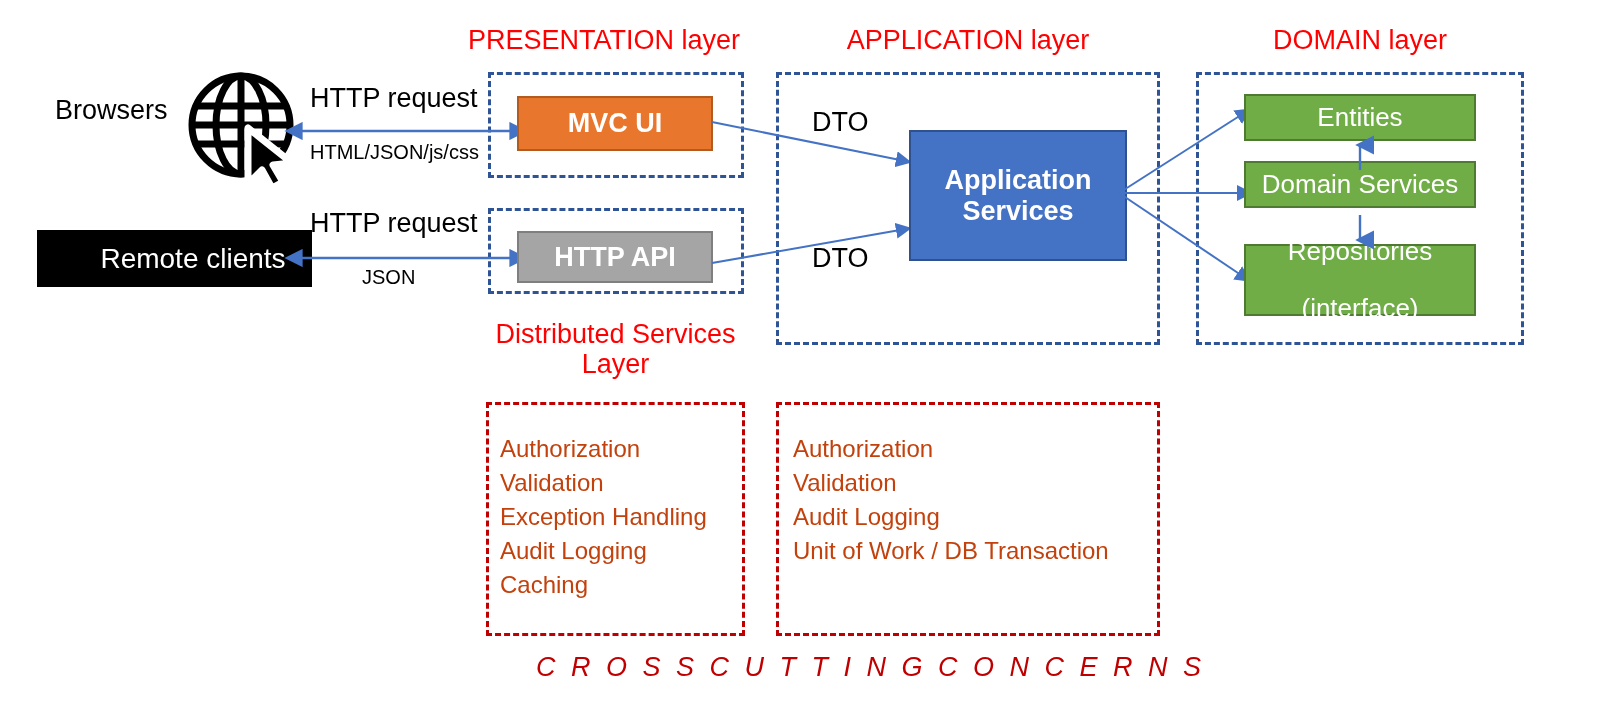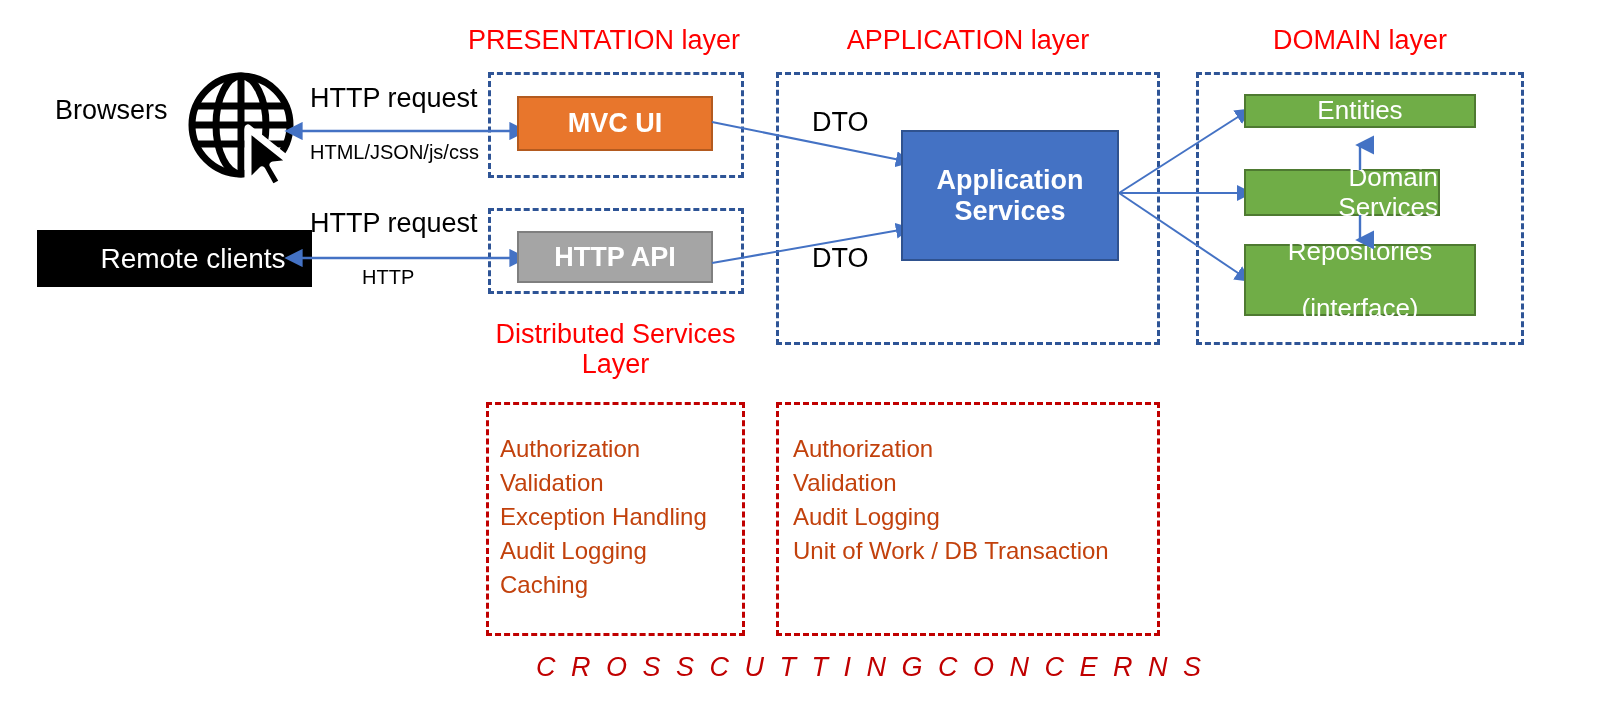--- a/index.html
+++ b/index.html
@@ -63,20 +63,21 @@
     background: #A5A5A5;
     border: 2px solid #7F7F7F;
     font-weight: bold;
     font-size: 27px;
   }
   .comp-blue {
     background: #4472C4;
     border: 2px solid #2F528F;
     font-weight: bold;
     font-size: 27px;
+    margin-left: 8px;
   }
   .comp-green {
     background: #70AD47;
     border: 2px solid #4E7A31;
     font-weight: normal;
     font-size: 26px;
   }
   .comp-black {
     background: #000000;
     border: none;
@@ -175,21 +176,21 @@
         <marker id="ahR2" markerWidth="7" markerHeight="7" refX="1" refY="3.5" orient="auto">
           <path d="M0,0 L0,7 L7,3.5 z" fill="#4472C4"></path>
         </marker>
       </defs>
       <line x1="10" y1="13" x2="222" y2="13" stroke="#4472C4" stroke-width="2.6" marker-start="url(#ahL2)" marker-end="url(#ahR2)"></line>
     </svg>
   </div>
 
   <div class="abs lbl lbl-lg" style="left:310px; top:208px;">HTTP request</div>
 
-  <div class="abs lbl lbl-sm" style="left:362px; top:266px;">HTTP</div>
+  <div class="abs lbl lbl-sm" style="left:362px; top:266px;">JSON</div>
 
   <div class="abs comp comp-orange" style="left:517px; top:96px; width:196px; height:55px;">MVC UI</div>
 
   <div class="abs comp comp-gray" style="left:517px; top:231px; width:196px; height:52px;">HTTP API</div>
 
   <div class="abs" style="left:710px; top:115px; width:200px; height:55px;">
     <svg width="200" height="55" viewBox="0 0 200 55">
       <defs>
         <marker id="dtoA" markerWidth="8" markerHeight="8" refX="2" refY="4" orient="auto">
           <path d="M0,0 L0,8 L8,4 z" fill="#4472C4"></path>
@@ -225,23 +226,23 @@
         <marker id="fanA" markerWidth="8" markerHeight="8" refX="2" refY="4" orient="auto">
           <path d="M0,0 L0,8 L8,4 z" fill="#4472C4"></path>
         </marker>
       </defs>
       <line x1="0" y1="88" x2="122" y2="10" stroke="#4472C4" stroke-width="2" marker-end="url(#fanA)"></line>
       <line x1="0" y1="88" x2="122" y2="88" stroke="#4472C4" stroke-width="2" marker-end="url(#fanA)"></line>
       <line x1="0" y1="88" x2="122" y2="170" stroke="#4472C4" stroke-width="2" marker-end="url(#fanA)"></line>
     </svg>
   </div>
 
-  <div class="abs comp comp-green" style="left:1244px; top:94px; width:232px; height:34px;">Entities</div>
-
-  <div class="abs comp comp-green" style="left:1244px; top:169px; width:196px; height:47px;">Domain Services</div>
+  <div class="abs comp comp-green" style="left:1244px; top:94px; width:232px; height:47px;">Entities</div>
+
+  <div class="abs comp comp-green" style="left:1244px; top:161px; width:232px; height:47px;">Domain Services</div>
 
   <div class="abs comp comp-green" style="left:1244px; top:244px; width:232px; height:72px; flex-direction:column;gap:27px;">
     <span>Repositories</span>
     <span>(interface)</span>
   </div>
 
   <div class="abs" style="left:1348px; top:139px; width:24px; height:32px;">
     <svg width="24" height="32" viewBox="0 0 24 32">
       <defs>
         <marker id="upA" markerWidth="8" markerHeight="8" refX="4" refY="2" orient="auto">

